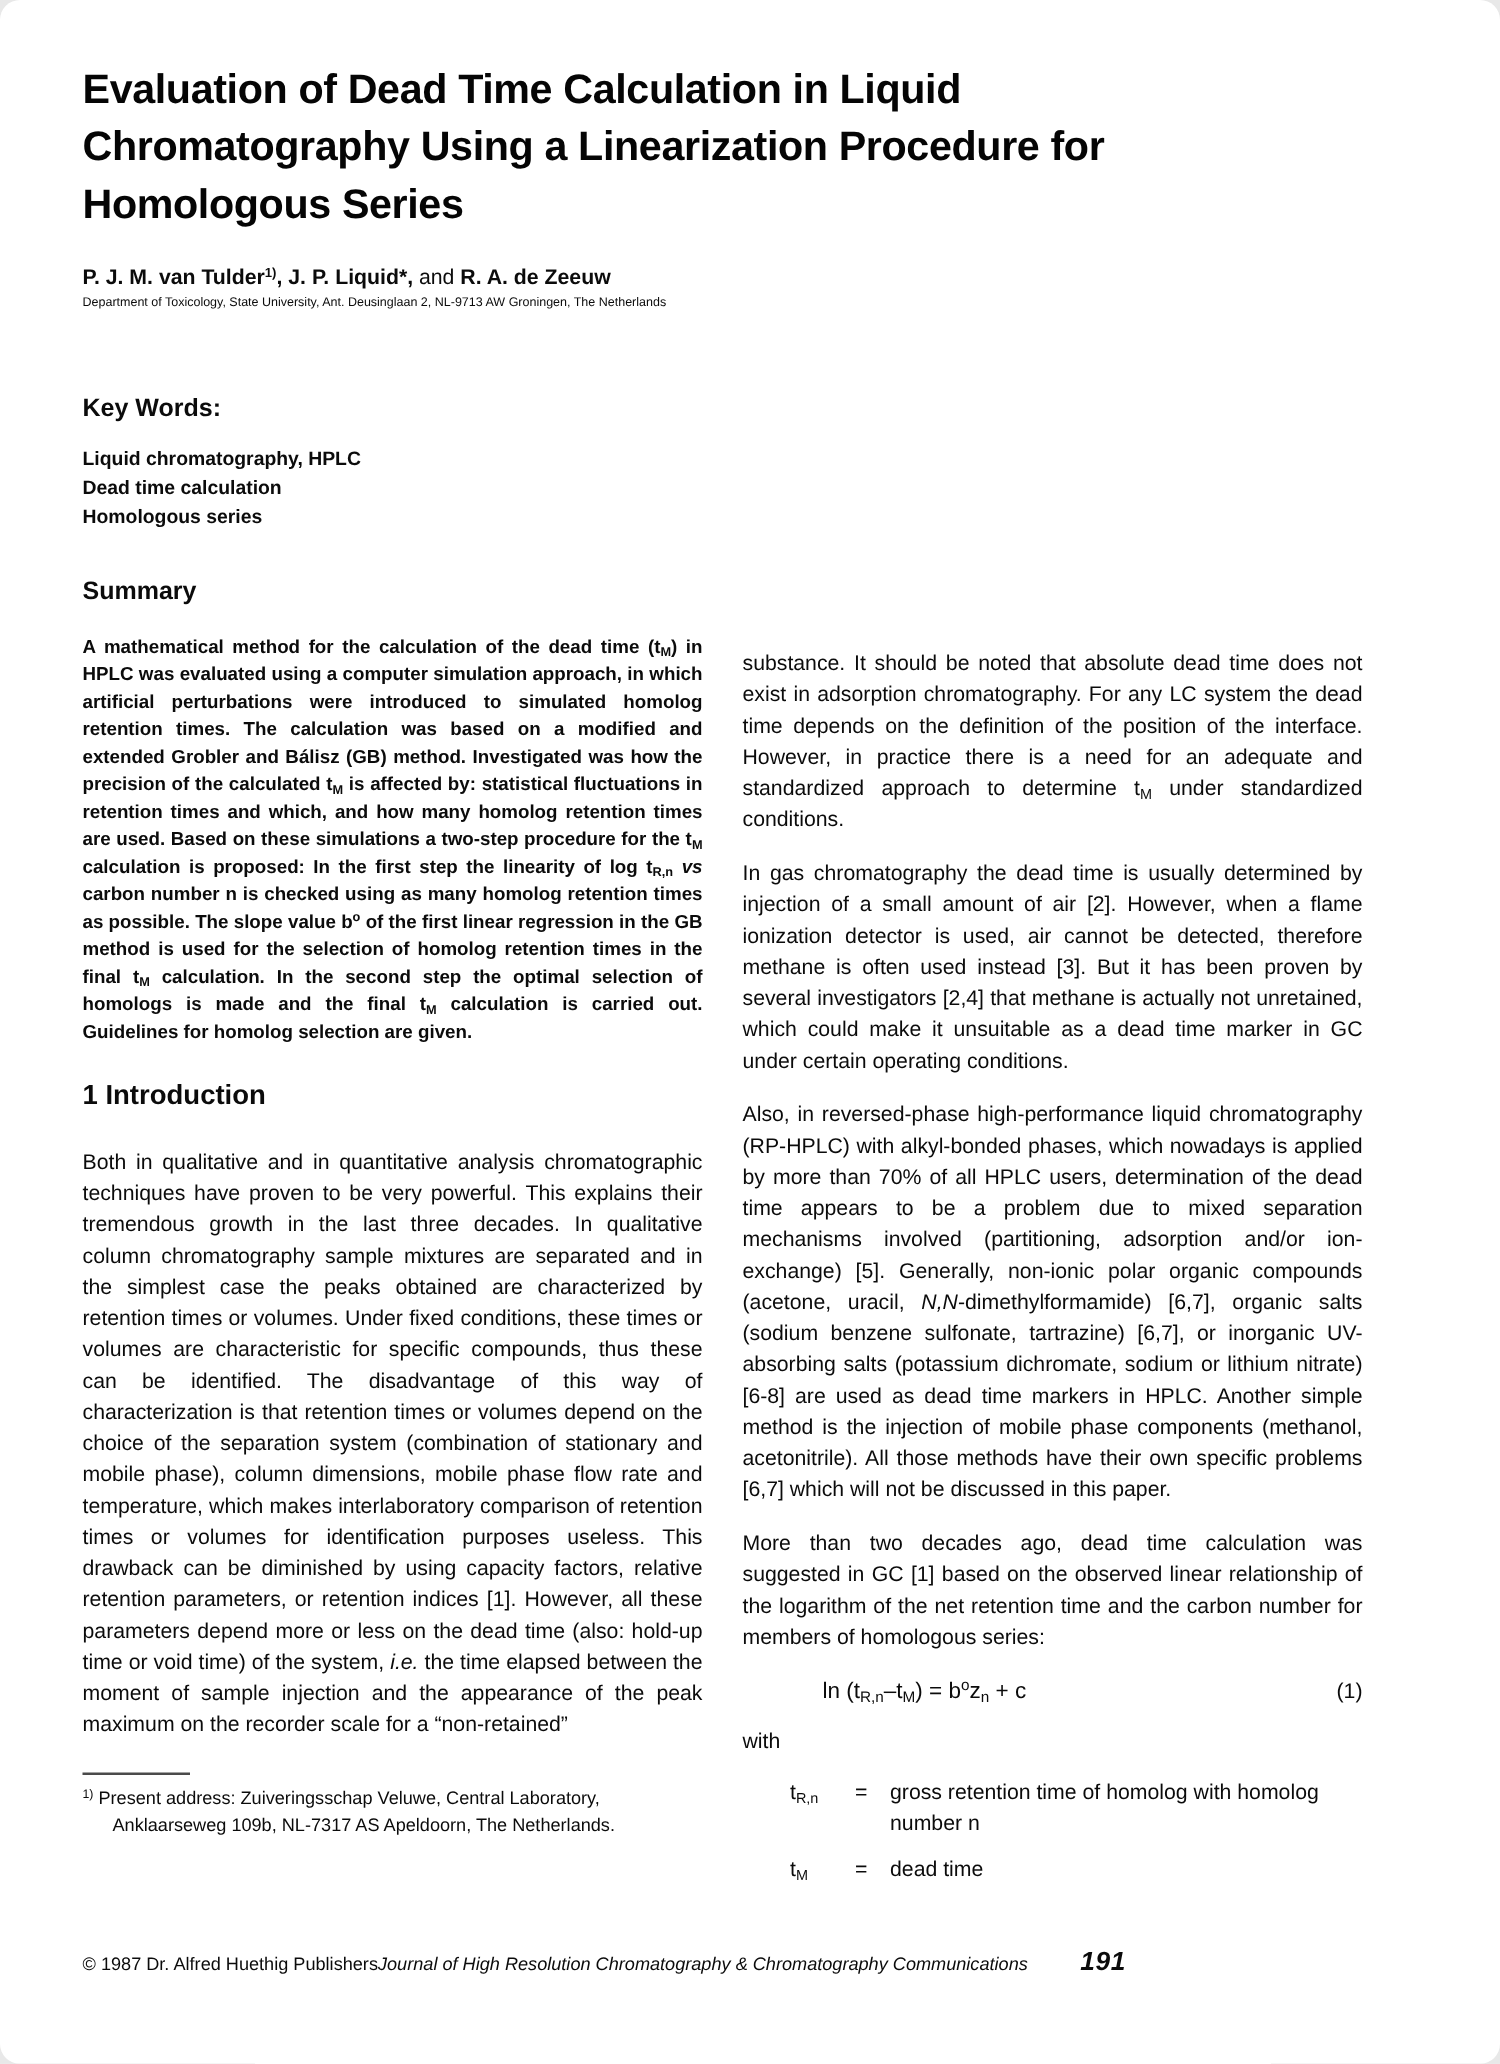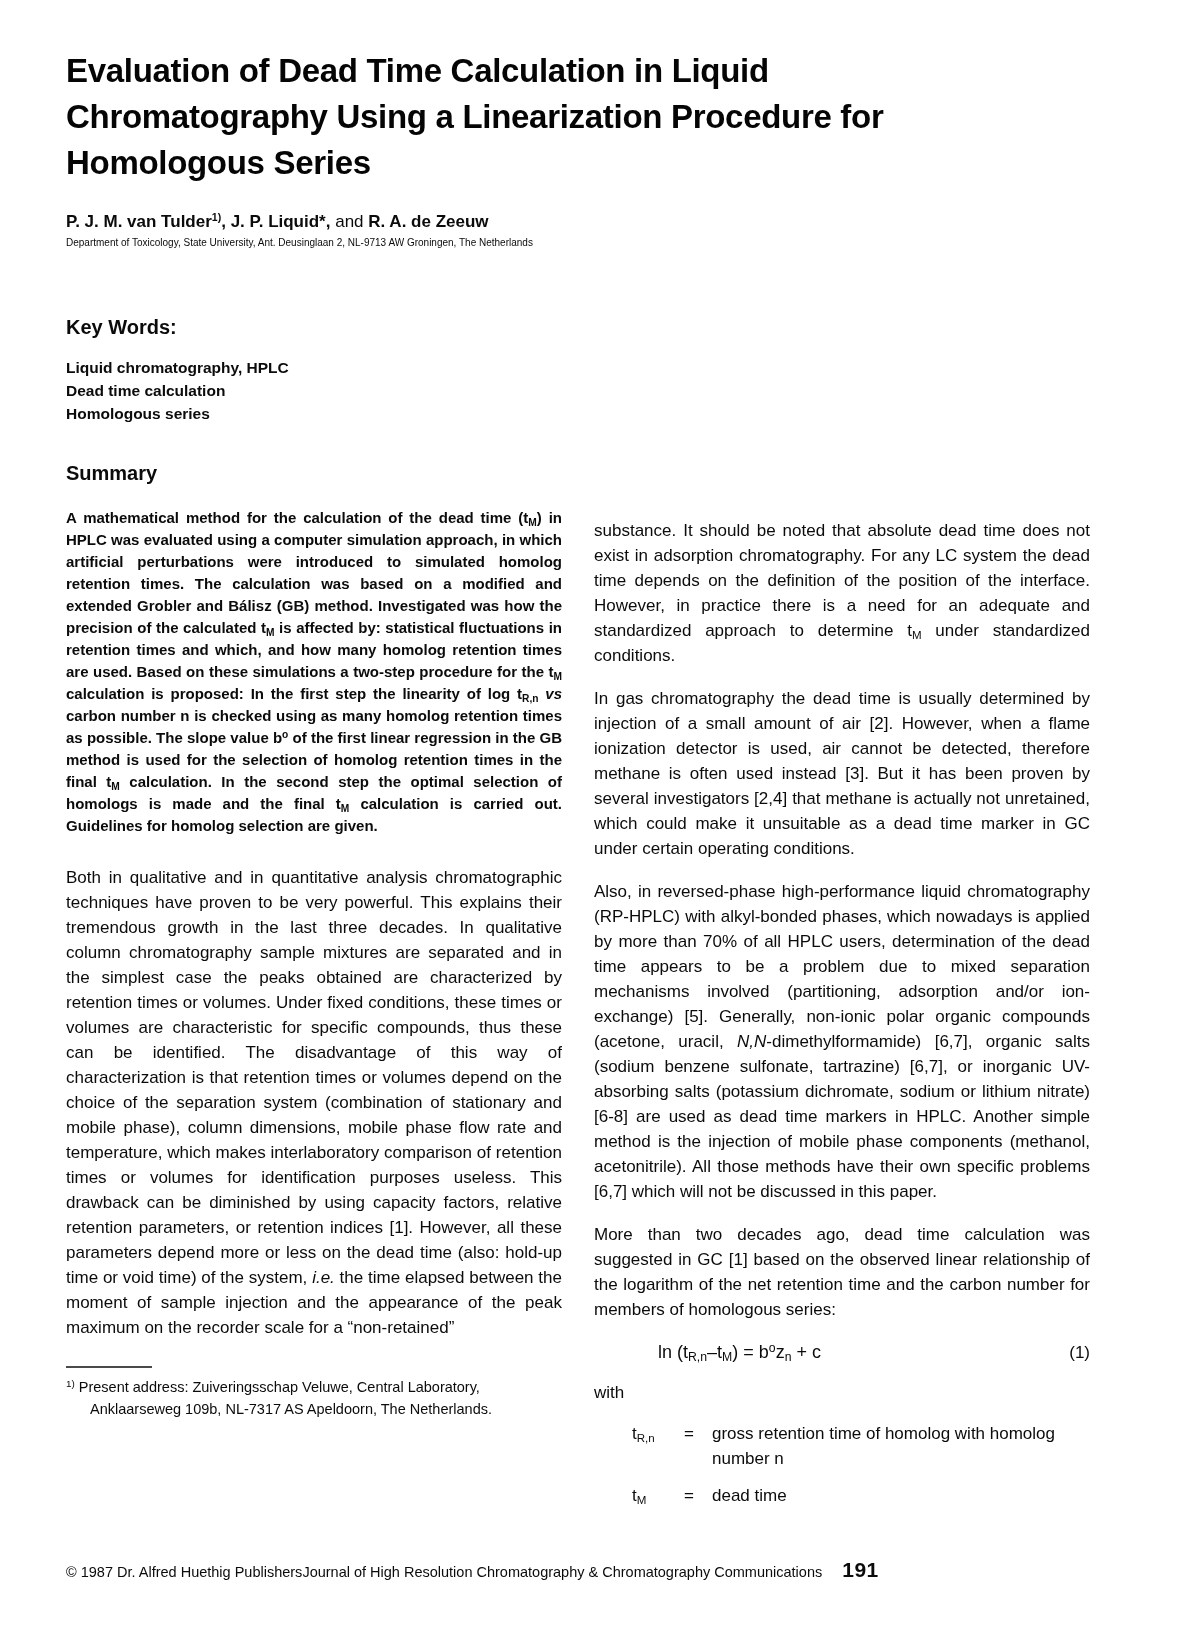--- a/index.html
+++ b/index.html
@@ -5,20 +5,21 @@
   html, body { margin: 0; padding: 0; background: #e8e8e8; }
   .page {
     position: relative;
     width: 1200px;
     height: 1651px;
     margin: 0 auto;
     background: #ffffff;
     color: #0b0b0b;
     font-family: "Liberation Sans", sans-serif;
     overflow: hidden;
+    border-radius: 16px;
   }
 
   
   .header { position: absolute; left: 66px; top: 48px; width: 1000px; }
   .title {
     font-size: 33px;
     font-weight: bold;
     line-height: 46px;
     letter-spacing: -0.3px;
     color: #050505;
@@ -106,21 +107,21 @@
   .footer {
     position: absolute;
     left: 66px;
     top: 1558px;
     width: 1034px;
     display: flex;
     justify-content: flex-start;
     align-items: baseline;
     font-size: 14.5px;
   }
-  .footer-right { display: flex; align-items: baseline; gap: 20px; }
+  .footer-right { display: flex; align-items: baseline; gap: 42px; font-style: italic; }
   .footer-page { font-size: 21px; font-weight: bold; letter-spacing: 0.5px; }
 </style>
 </head>
 <body>
 
 <div class="page">
 
   <div class="header">
     <div class="title">
       <div>Evaluation of Dead Time Calculation in Liquid</div>
@@ -139,20 +140,21 @@
       <div>Homologous series</div>
     </div>
   </div>
 
   <div class="columns">
 
     <div class="col left-col">
       <div class="section-heading">Summary</div>
       <div class="summary-body">A mathematical method for the calculation of the dead time (t<sub>M</sub>) in HPLC was evaluated using a computer simulation approach, in which artificial perturbations were introduced to simulated homolog retention times. The calculation was based on a modified and extended Grobler and Bálisz (GB) method. Investigated was how the precision of the calculated t<sub>M</sub> is affected by: statistical fluctuations in retention times and which, and how many homolog retention times are used. Based on these simulations a two-step procedure for the t<sub>M</sub> calculation is proposed: In the first step the linearity of log t<sub>R,n</sub> <i>vs</i> carbon number n is checked using as many homolog retention times as possible. The slope value b<sup>o</sup> of the first linear regression in the GB method is used for the selection of homolog retention times in the final t<sub>M</sub> calculation. In the second step the optimal selection of homologs is made and the final t<sub>M</sub> calculation is carried out. Guidelines for homolog selection are given.</div>
 
+      <div class="intro-heading">1 Introduction</div>
       <div class="body-text intro-body">Both in qualitative and in quantitative analysis chromatographic techniques have proven to be very powerful. This explains their tremendous growth in the last three decades. In qualitative column chromatography sample mixtures are separated and in the simplest case the peaks obtained are characterized by retention times or volumes. Under fixed conditions, these times or volumes are characteristic for specific compounds, thus these can be identified. The disadvantage of this way of characterization is that retention times or volumes depend on the choice of the separation system (combination of stationary and mobile phase), column dimensions, mobile phase flow rate and temperature, which makes interlaboratory comparison of retention times or volumes for identification purposes useless. This drawback can be diminished by using capacity factors, relative retention parameters, or retention indices [1]. However, all these parameters depend more or less on the dead time (also: hold-up time or void time) of the system, <i>i.e.</i> the time elapsed between the moment of sample injection and the appearance of the peak maximum on the recorder scale for a “non-retained”</div>
 
       <div class="footnote">
         <hr class="footnote-rule">
         <div class="footnote-text"><sup>1)</sup><span> Present address: Zuiveringsschap Veluwe, Central Laboratory, Anklaarseweg 109b, NL-7317 AS Apeldoorn, The Netherlands.</span></div>
       </div>
     </div>
 
     <div class="col right-col">
       <div class="body-text">substance. It should be noted that absolute dead time does not exist in adsorption chromatography. For any LC system the dead time depends on the definition of the position of the interface. However, in practice there is a need for an adequate and standardized approach to determine t<sub>M</sub> under standardized conditions.</div>

